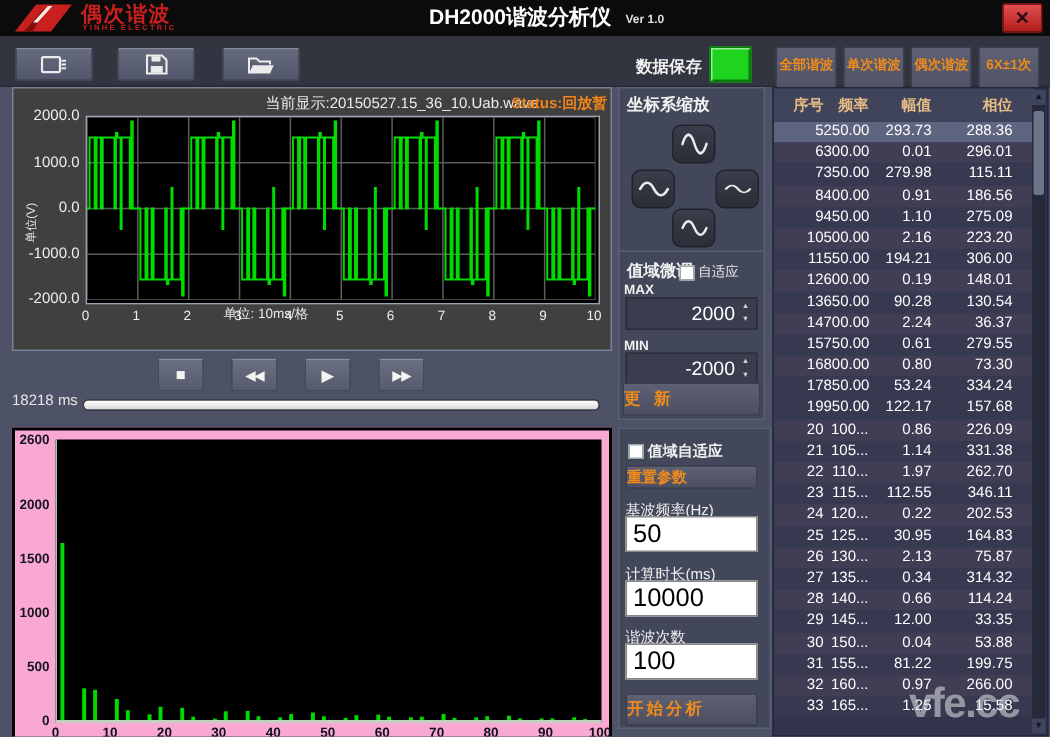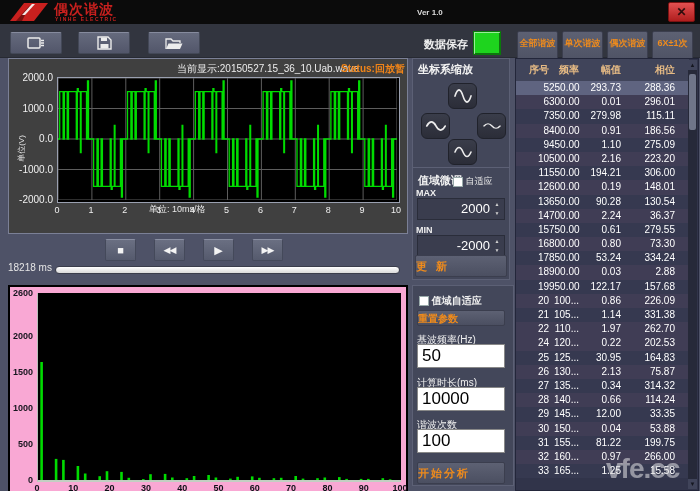--- a/index.html
+++ b/index.html
@@ -82,20 +82,21 @@
 <body>
 
 <div class="titlebar">
   <svg class="logo-mark" width="42" height="22" viewBox="0 0 42 22">
     <polygon points="2,20 16,2 40,2 26,20" fill="#c8201e"></polygon>
     <polygon points="8,20 22,4 14,20" fill="#7a0f0e"></polygon>
     <polygon points="14,14 24,3 27,3 17,14" fill="#f5e9e8"></polygon>
   </svg>
   <div class="logo-cn">偶次谐波</div>
   <div class="logo-en">YINHE ELECTRIC</div>
+  <div class="app-title">DH2000谐波分析仪</div>
   <div class="app-ver">Ver 1.0</div>
   <div class="close-btn">✕</div>
 </div>
 
 <div class="toolbar"></div>
 <div class="tb-btn" style="left:10px">
   <svg width="18" height="14" viewBox="0 0 18 14">
       <rect x="1" y="2" width="12" height="10" rx="1" fill="none" stroke="#ececec" stroke-width="1.5"></rect>
       <path d="M14 4.5h3M14 7h3M14 9.5h3" stroke="#ececec" stroke-width="1.3" fill="none"></path>
     </svg>
@@ -367,26 +368,20 @@
         <span class="c1">800.00</span>
         <span class="c2">0.80</span>
         <span class="c3">73.30</span>
       </div>
       <div class="trow row-a">
         <span class="c0">17</span>
         <span class="c1">850.00</span>
         <span class="c2">53.24</span>
         <span class="c3">334.24</span>
       </div>
-      <div class="trow row-b">
-        <span class="c0">18</span>
-        <span class="c1">900.00</span>
-        <span class="c2">0.03</span>
-        <span class="c3">2.88</span>
-      </div>
       <div class="trow row-a">
         <span class="c0">19</span>
         <span class="c1">950.00</span>
         <span class="c2">122.17</span>
         <span class="c3">157.68</span>
       </div>
       <div class="trow row-b">
         <span class="c0">20</span>
         <span class="c1">100...</span>
         <span class="c2">0.86</span>
@@ -397,20 +392,26 @@
         <span class="c1">105...</span>
         <span class="c2">1.14</span>
         <span class="c3">331.38</span>
       </div>
       <div class="trow row-b">
         <span class="c0">22</span>
         <span class="c1">110...</span>
         <span class="c2">1.97</span>
         <span class="c3">262.70</span>
       </div>
+      <div class="trow row-a">
+        <span class="c0">23</span>
+        <span class="c1">115...</span>
+        <span class="c2">112.55</span>
+        <span class="c3">346.11</span>
+      </div>
       <div class="trow row-b">
         <span class="c0">24</span>
         <span class="c1">120...</span>
         <span class="c2">0.22</span>
         <span class="c3">202.53</span>
       </div>
       <div class="trow row-a">
         <span class="c0">25</span>
         <span class="c1">125...</span>
         <span class="c2">30.95</span>

